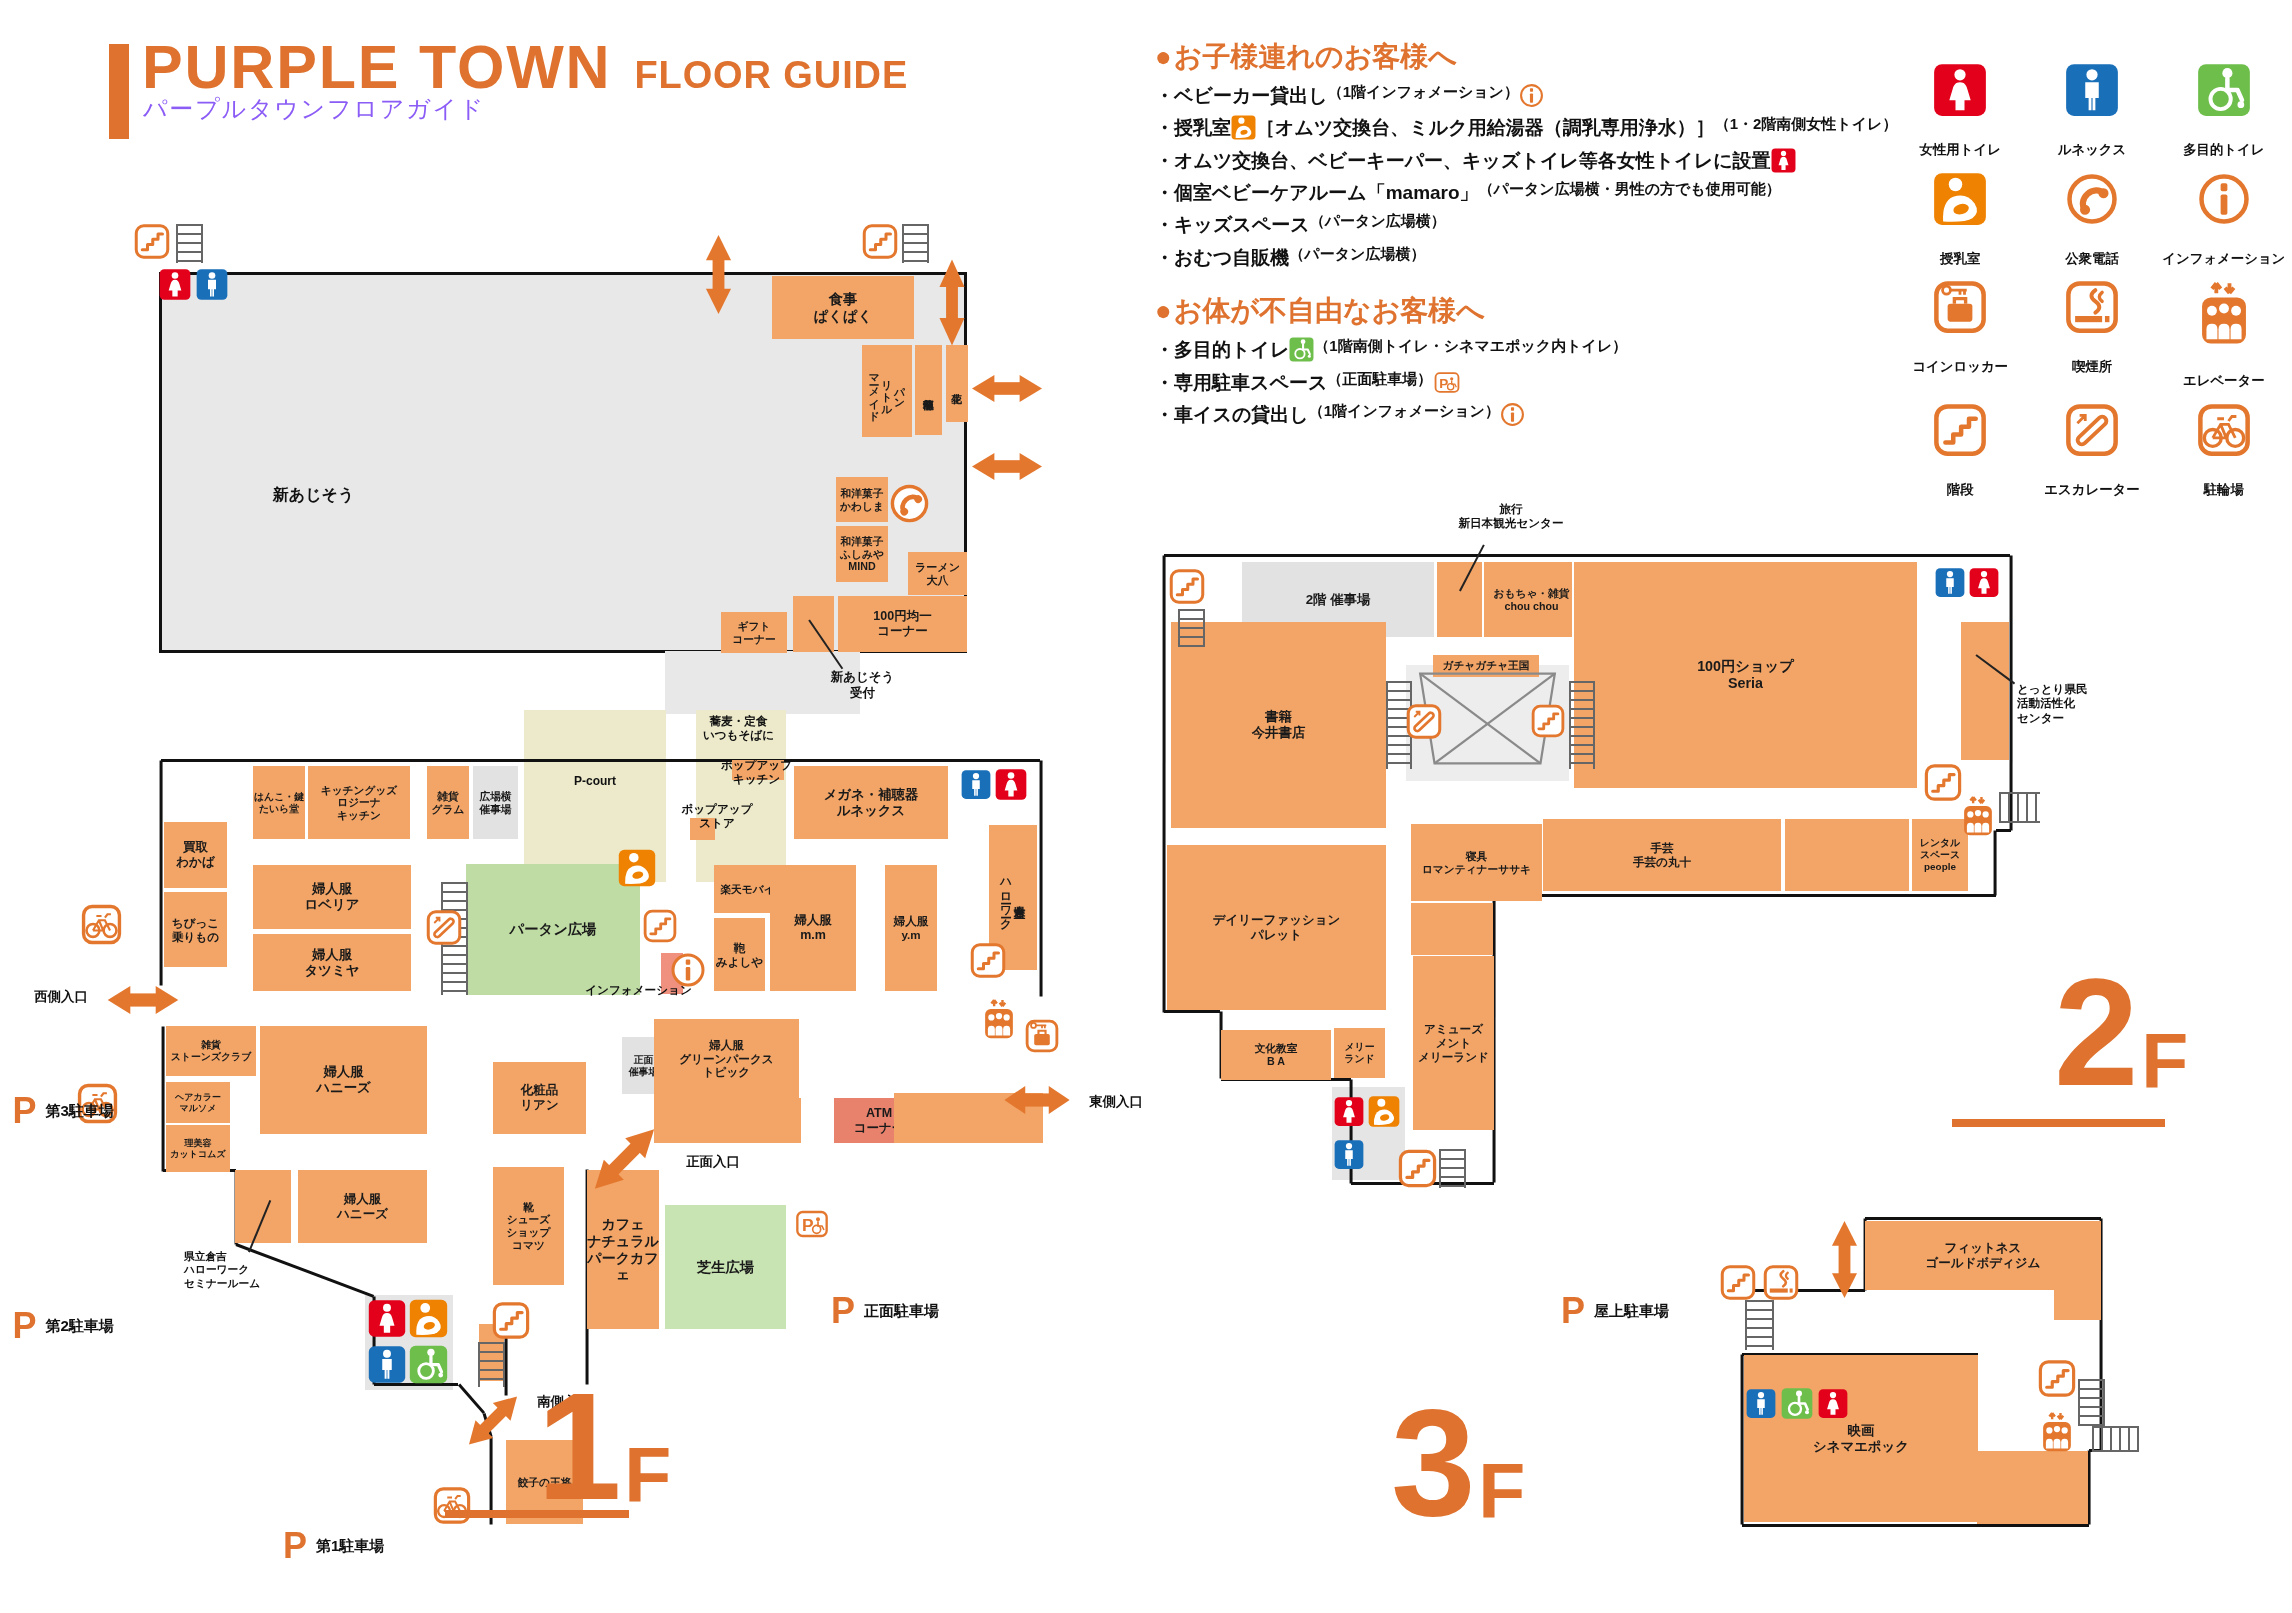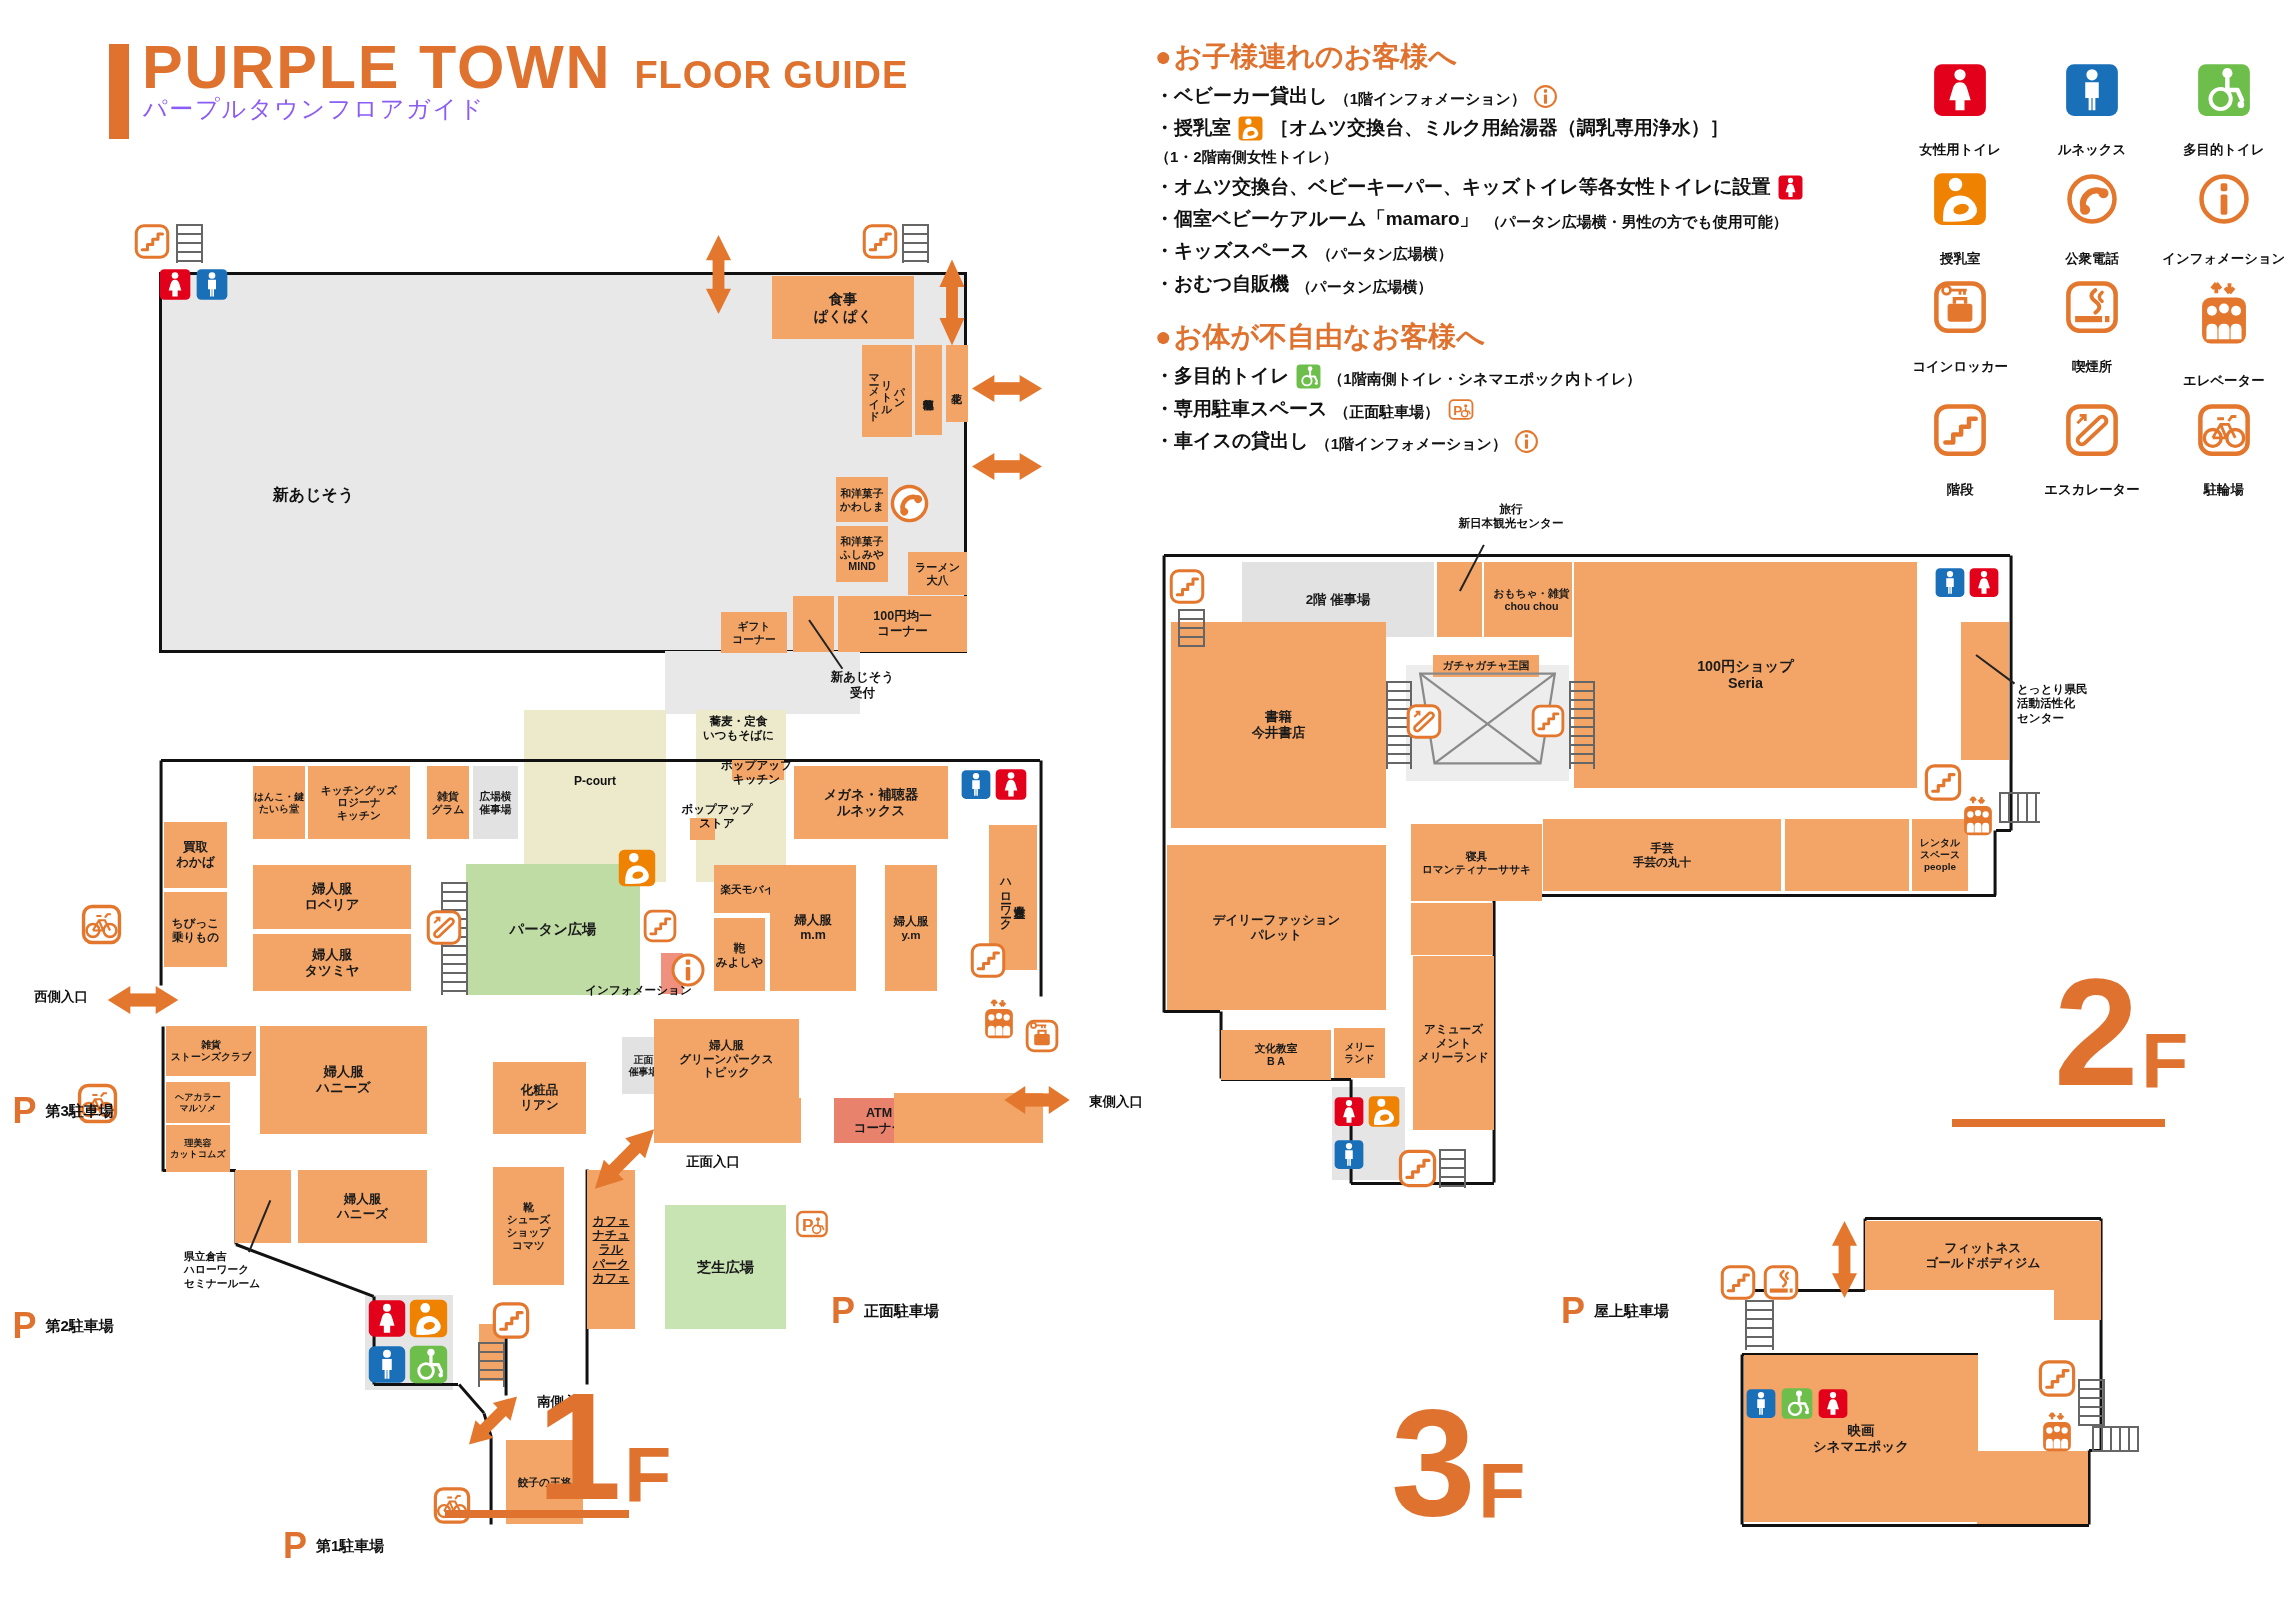--- a/index.html
+++ b/index.html
@@ -9,21 +9,21 @@
   #brandbar{position:absolute;left:109px;top:44px;width:19.7px;height:95px;background:#DE722E}
   #title-row{position:absolute;left:142px;top:32px;display:flex;align-items:baseline;gap:23px;color:#DE722E;font-weight:bold}
   #title-main{font-size:61px;letter-spacing:1.8px}
   #title-suffix{font-size:38px;letter-spacing:0.9px}
   #subtitle{position:absolute;left:143px;top:93px;font-size:24px;font-weight:normal;color:#8b5cf6;letter-spacing:1.8px}
   
   #notices{position:absolute;left:1155px;top:38px;width:752px}
   .notice{margin-bottom:21.5px}
   .notice-h{color:#DE722E;font-size:28px;font-weight:bold;margin-bottom:7.2px;display:flex;align-items:center}
   .notice-h .bullet{margin-right:1.8px}
-  .notice-item{font-size:19px;font-weight:bold;margin:6.3px 0;display:flex;align-items:flex-end;gap:7px;flex-wrap:wrap;color:#111}
+  .notice-item{font-size:19px;font-weight:bold;margin:6.3px 0;display:flex;align-items:flex-start;gap:0;flex-wrap:wrap;color:#111}
   .seg-small{font-size:15px}
   .seg-icon{display:inline-flex;align-items:center}
   
   #legend{position:absolute;left:1897px;top:63px;width:390px;display:grid;
           grid-template-columns:repeat(3,1fr);row-gap:12.5px;column-gap:5.4px;justify-items:center;text-align:center}
   .lg-cell{display:flex;flex-direction:column;align-items:center}
   .lg-label{font-size:13.4px;font-weight:bold;margin-top:21px;white-space:nowrap}
   
   #map{position:absolute;left:0;top:0;width:2293px;height:1614px}
   .base{position:absolute;box-sizing:border-box}
@@ -356,21 +356,21 @@
     <div class="block c-orange" style="left: 654px; top: 1098px; width: 147px; height: 45px; font-size: 12.5px;"></div>
     <div class="block c-salmon" style="left: 802px; top: 1098px; width: 90px; height: 45px; font-size: 12.5px; margin-left: 32px;">ATM
 コーナー</div>
     <div class="block c-orange" style="left: 894px; top: 1093px; width: 149px; height: 50px; font-size: 12.5px;"></div>
     <div class="block c-orange" style="left: 493px; top: 1062px; width: 93px; height: 72px; font-size: 12.5px;">化粧品
 リアン</div>
     <div class="block c-orange" style="left: 493px; top: 1167px; width: 71px; height: 118px; font-size: 10.7px;">靴
 シューズ
 ショップ
 コマツ</div>
-    <div class="block c-orange" style="left: 587px; top: 1170px; width: 48px; height: 159px; font-size: 12px; text-decoration: underline;">カフェ
+    <div class="block c-orange" style="left: 587px; top: 1170px; width: 72px; height: 159px; font-size: 14px;">カフェ
 ナチュラル
 パークカフェ</div>
     <div class="block c-green2" style="left: 665px; top: 1205px; width: 121px; height: 124px; font-size: 14.3px;">芝生広場</div>
     <div class="block c-orange" style="left: 479px; top: 1324px; width: 25px; height: 57px; font-size: 12.5px;"></div>
     <div class="block c-orange" style="left: 506px; top: 1440px; width: 77px; height: 84px; font-size: 10.7px;">餃子の王将</div>
     <div class="block c-orange" style="left: 732px; top: 760px; width: 52px; height: 19.7px; font-size: 12.5px;"></div>
     <div class="block c-orange" style="left: 690px; top: 818px; width: 25px; height: 21.5px; font-size: 12.5px;"></div>
     <div class="block c-salmon2" style="left: 661px; top: 953px; width: 21.5px; height: 41px; font-size: 12.5px;"></div>
     <div class="hatch-v" style="left: 176px; top: 224px; width: 23px; height: 39px;"></div>
     <div class="hatch-v" style="left: 902px; top: 224px; width: 23px; height: 39px;"></div>

